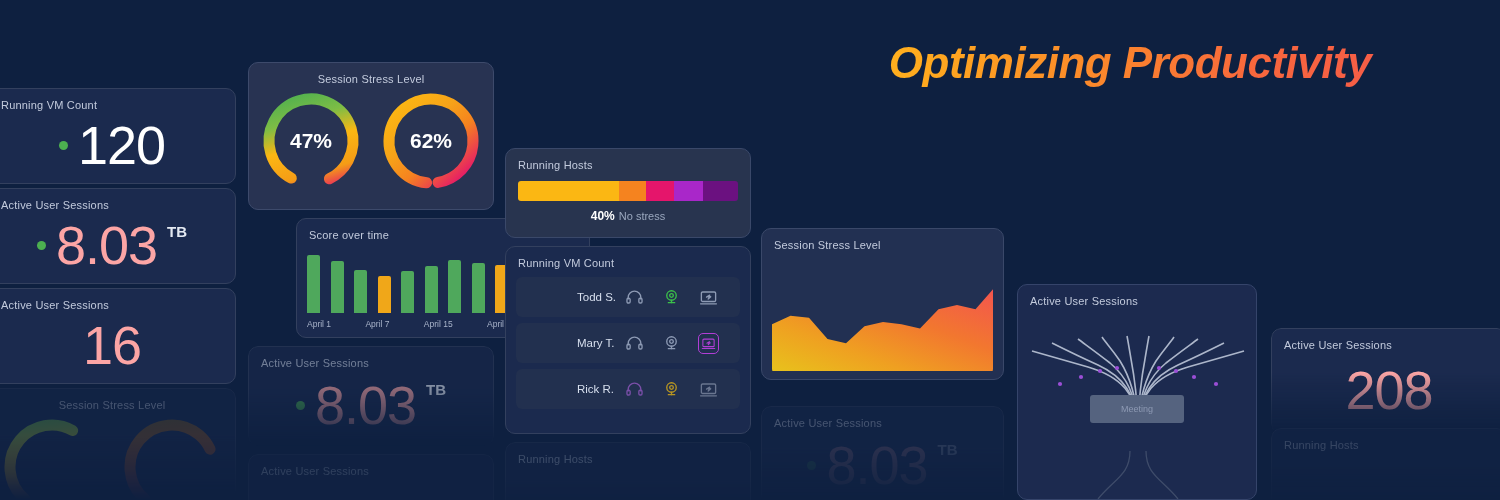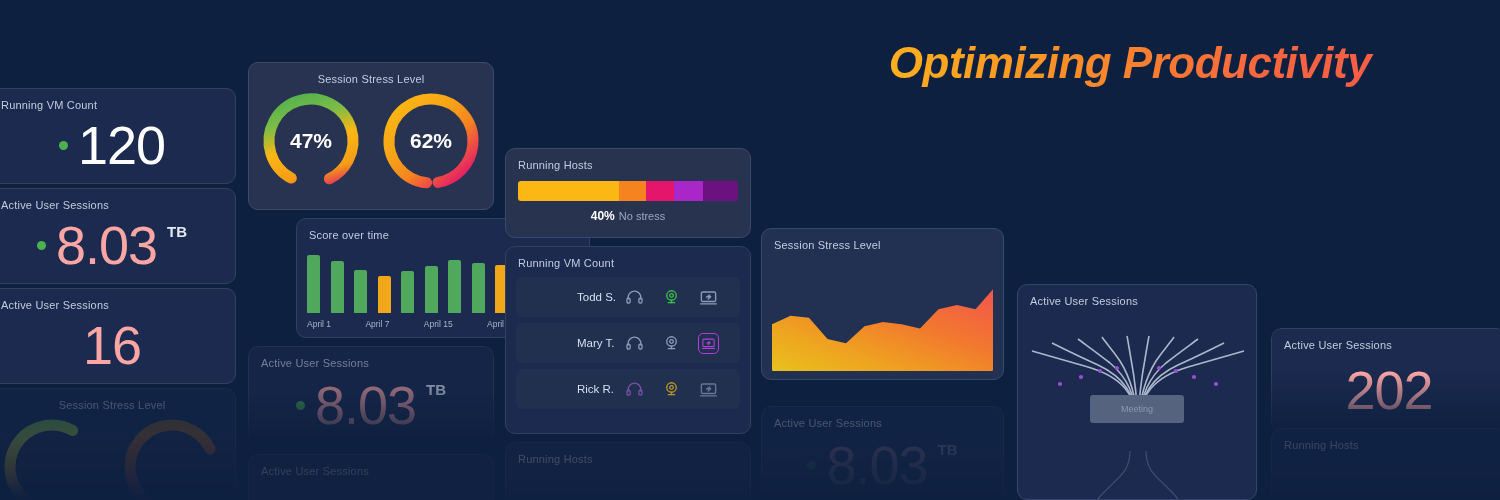--- a/index.html
+++ b/index.html
@@ -432,21 +432,21 @@
       </svg>
       <div class="tree-node">
         <span>Meeting</span>
       </div>
     </div>
   </div>
 
   <div class="card fade-b" id="c6a">
     <div class="card-title">Active User Sessions</div>
     <div class="stat-row">
-      <span class="stat-num grey">202</span>
+      <span class="stat-num grey">208</span>
     </div>
   </div>
 
   <div class="card fade-b" id="c6b">
     <div class="card-title">Running Hosts</div>
   </div>
 
 </div>
 
 </body></html>

